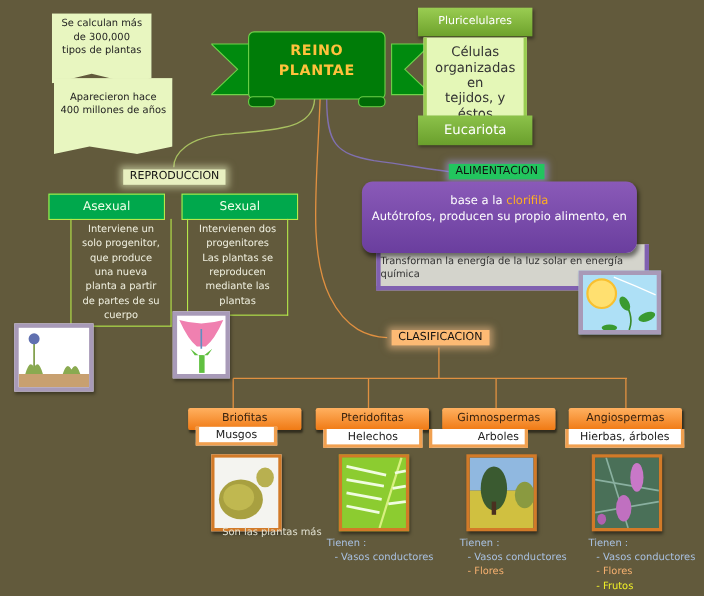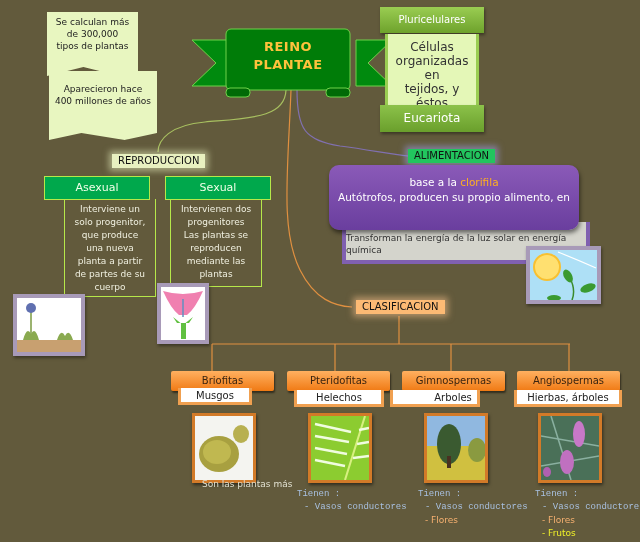--- a/index.html
+++ b/index.html
@@ -65,21 +65,21 @@
 
   
   .cat-head { height:20px; background:linear-gradient(#ffb060,#f07a14); color:#3a2410; font-size:10px;
               text-align:center; line-height:20px; box-shadow:1px 2px 2px rgba(0,0,0,0.5);
               border-radius:2px; }
   .cat-sub { height:17px; background:#fff; border:3px solid #f0a050; border-top:none; color:#222;
              font-size:10px; text-align:center; line-height:16px; box-sizing:border-box; }
   .cat-photo { border:3px solid #d27a28; box-sizing:border-box; box-shadow:1px 2px 3px rgba(0,0,0,0.5); }
   .desc { font-size:9px; line-height:13px; }
   .desc-white { color:#e0e0d0; }
-  .desc-blue { color:#a8c0e0;font-family:Liberation Mono, monospace; }
+  .desc-blue { color:#a8c0e0; }
   .desc-orange { color:#f6b070; }
   .desc-yellow { color:#f0f028; }
 </style>
 </head>
 <body>
 
 <svg class="lines" width="640" height="542">
   <path d="M286,90 C285,118 250,118 205,122 C170,125 158,140 158,152" fill="none" stroke="#a8c060" stroke-width="1.2"></path>
   <path d="M297,90 C297,130 305,140 340,146 C370,150 390,154 408,156" fill="none" stroke="#8070b0" stroke-width="1.2"></path>
   <path d="M291,90 C288,170 280,230 300,270 C315,300 335,306 352,307" fill="none" stroke="#e09040" stroke-width="1.2"></path>

